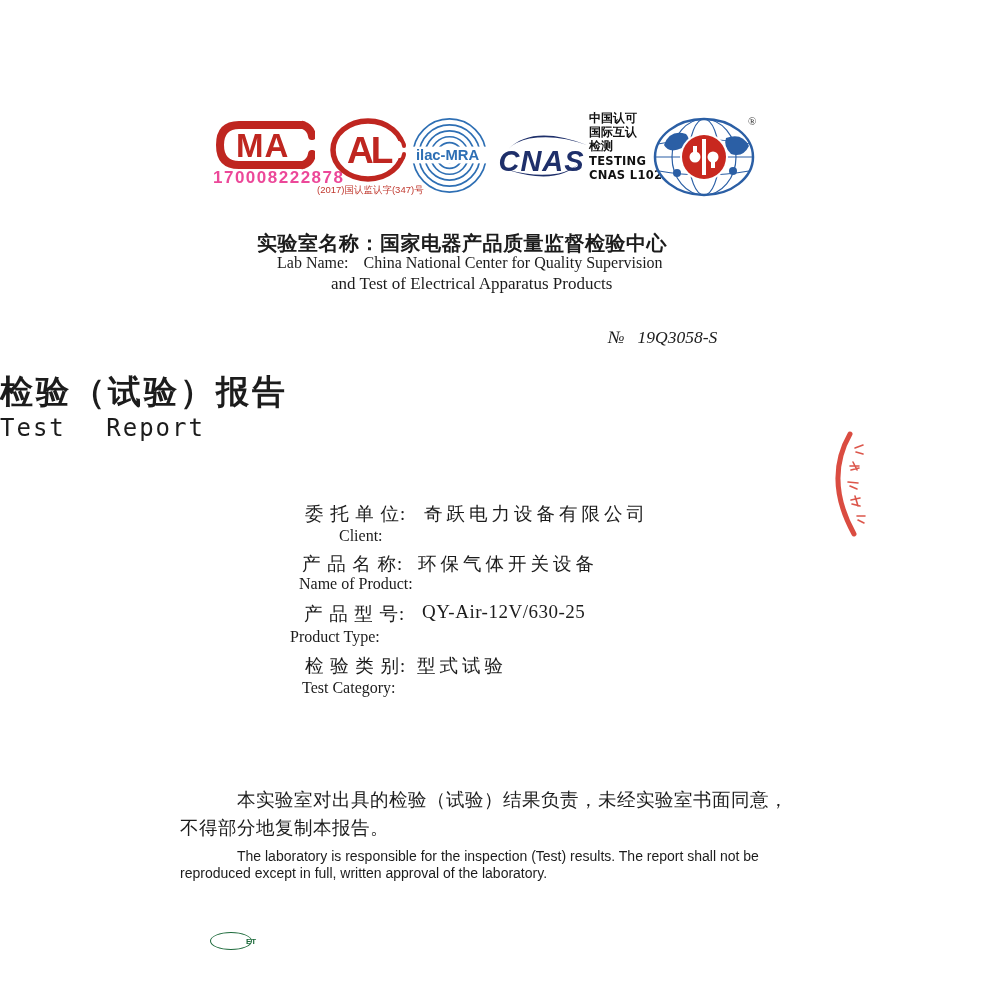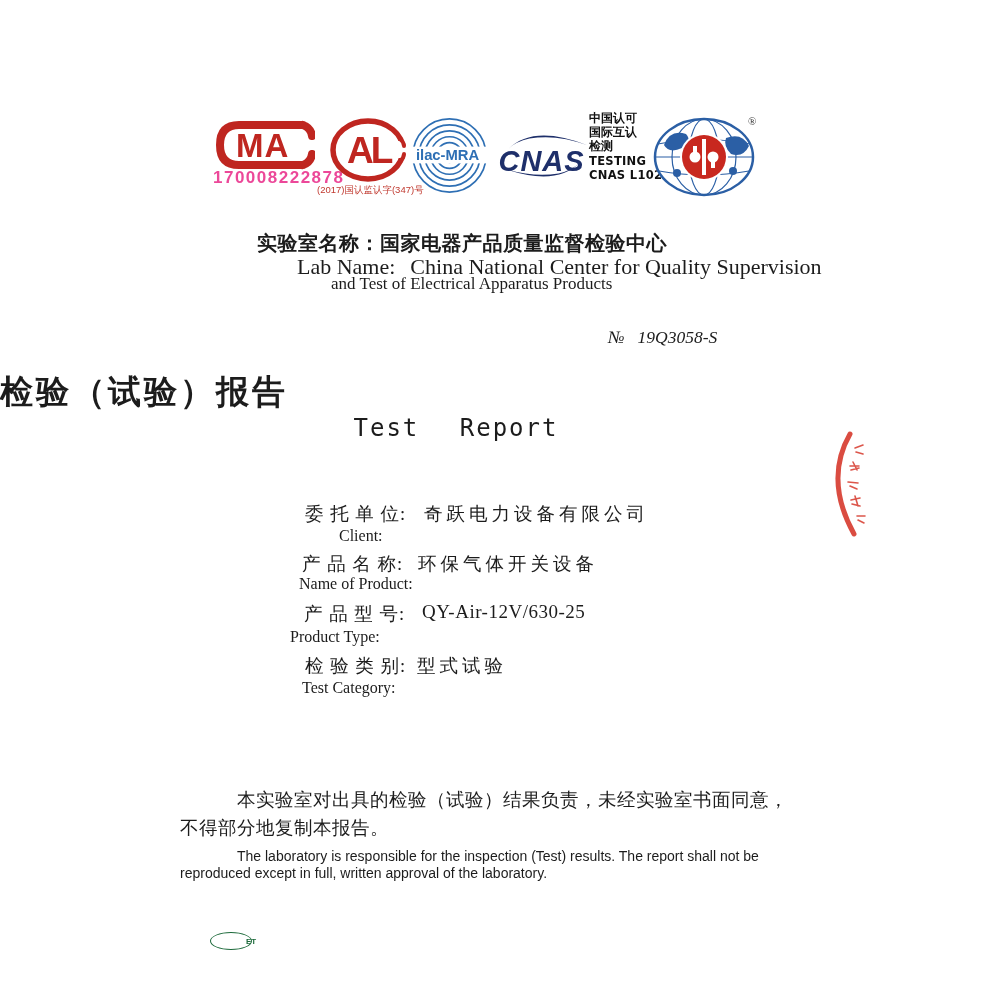--- a/index.html
+++ b/index.html
@@ -15,33 +15,33 @@
     font-weight:bold; font-size:17px; letter-spacing:1.5px; color:#ec4899; }
   .al-caption { left:317px; top:184px; width:110px; font-family:"Liberation Sans",sans-serif;
     font-size:9.5px; color:#c0392f; white-space:nowrap; }
   .accred { left:589px; top:111px; font-family:"DejaVu Sans","Liberation Sans",sans-serif;
     font-weight:bold; font-size:12px; line-height:14.2px; color:#111; }
   .accred .en { font-size:11.5px; letter-spacing:0.3px; }
 
   
   .lab-zh { left:257px; top:230px; font-family:"DejaVu Sans","Liberation Sans",sans-serif;
     font-weight:bold; font-size:20px; letter-spacing:0.5px; }
-  .lab-en1 { left:277px; top:254px; font-size:22px;margin-left:20px; }
+  .lab-en1 { left:277px; top:254px; font-size:16px; }
   .lab-en1 .t { margin-left:15px; }
   .lab-en2 { left:331px; top:274px; font-size:17px; }
 
   
   .rep-no { left:608px; top:327px; font-size:17.5px;font-style:italic; }
   .rep-no .t { margin-left:13px; }
 
   
   .title-zh { left:0; top:370px; width:1000px; text-align:left;
     font-family:"DejaVu Sans","Liberation Sans",sans-serif; font-weight:700;
     font-size:33px; letter-spacing:3px; }
-  .title-en { left:0; top:414px; width:912px; text-align:center;
+  .title-en { left:0; top:414px; width:912px; 
     font-family:"DejaVu Sans Mono","Liberation Mono",monospace; font-weight:500;
     font-size:24px; letter-spacing:2px; word-spacing:24px; }
 
   
   .f-zh { font-size:18.5px; letter-spacing:1px; white-space:nowrap; }
   .f-val-zh { font-size:18.5px; letter-spacing:4px; white-space:nowrap; }
   .f-val-lat { font-size:19px; letter-spacing:0.5px; white-space:nowrap; }
   .f-en { font-size:16px; white-space:nowrap; }
 
   

